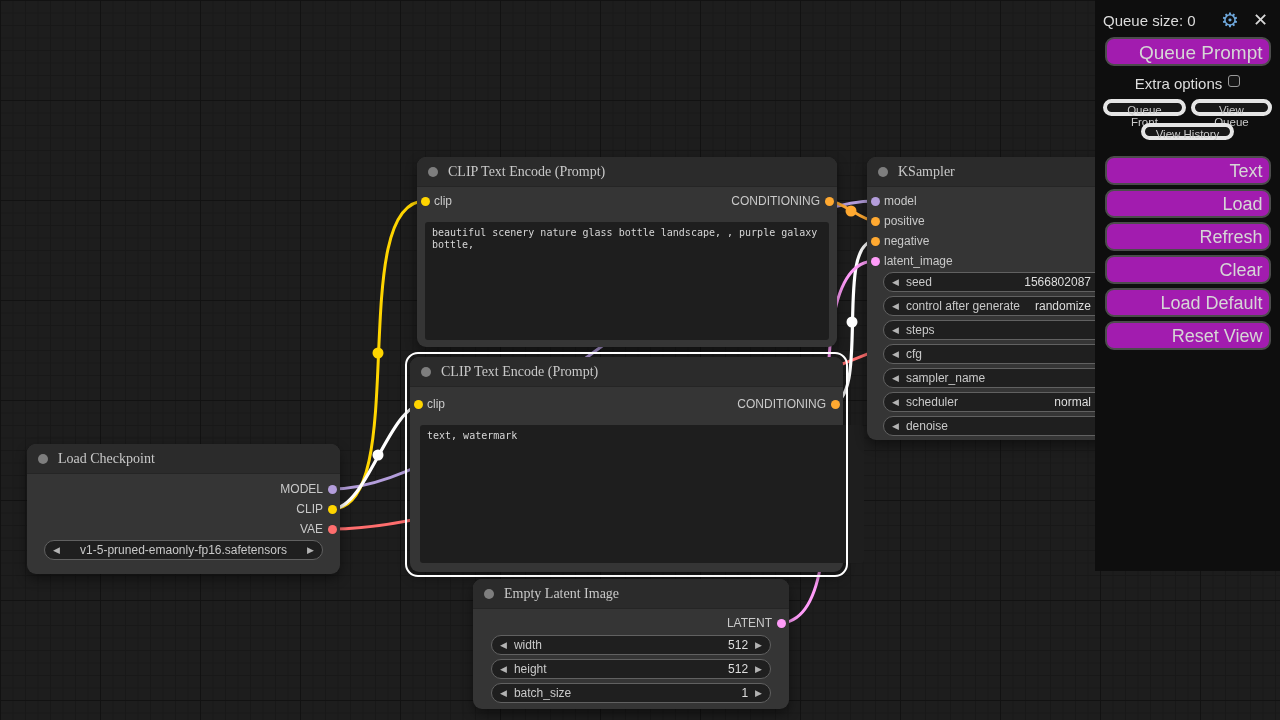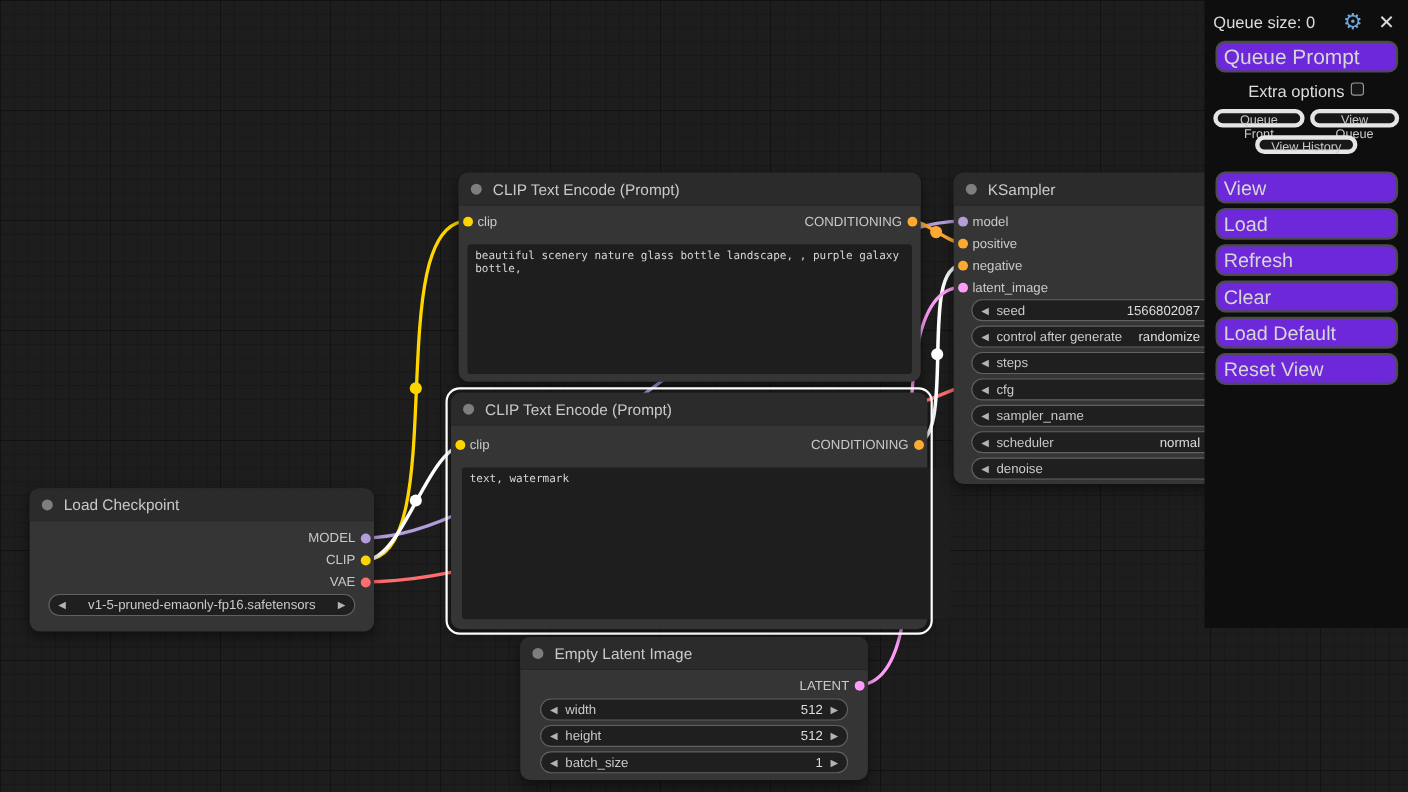--- a/index.html
+++ b/index.html
@@ -16,21 +16,21 @@
     background-size:100px 100px,100px 100px,12.5px 12.5px,12.5px 12.5px;}
   
   #wires{position:absolute;inset:0;z-index:1;pointer-events:none;}
   #wires path{fill:none;stroke-width:3;}
   #wires path.sel{stroke-width:3.2;}
   
   .node{position:absolute;z-index:2;background:#353535;border-radius:9px;
         box-shadow:0 5px 12px rgba(0,0,0,.45);}
   .node-header{height:30px;background:#2b2b2b;border-radius:9px 9px 0 0;
         display:flex;align-items:center;padding:0 11px;gap:10px;
-        border-bottom:1px solid #252525;box-sizing:border-box;}
+        border-bottom:1px solid #252525;box-sizing:border-box;font-family:Liberation Serif, serif;}
   .header-dot{width:10px;height:10px;border-radius:50%;background:#7e7e7e;flex:none;}
   .node-title{color:#c9c9c9;font-size:14px;white-space:nowrap;}
   .selected::after{content:"";position:absolute;inset:-5px;border:2px solid #fff;
         border-radius:13px;pointer-events:none;}
   .port{position:absolute;width:9px;height:9px;border-radius:50%;background:#888;}
   .port.in{left:3.5px;} .port.out{right:3.5px;}
   .plabel{position:absolute;font-size:12px;color:#c9c9c9;white-space:nowrap;}
   .plabel.in{left:17px;} .plabel.out{right:17px;text-align:right;}
   .ntext{position:absolute;background:#1e1e1e;color:#d6d6d6;border:none;resize:none;
         font-family:"DejaVu Sans Mono",monospace;font-size:10px;line-height:1.2;
@@ -42,24 +42,24 @@
   .pill .lbl{margin-left:7px;white-space:nowrap;}
   .pill .val{margin-left:auto;margin-right:7px;color:#dedede;white-space:nowrap;}
   .pill.center .lbl{margin:0 auto;}
   
   #menu{position:absolute;top:0;right:0;width:185px;height:571px;z-index:3;
         background:#0e0e0e;box-sizing:border-box;padding:9px 8px;color:#ddd;}
   #menu-top{display:flex;align-items:center;height:22px;}
   #queue-size{font-size:15px;color:#dcdcdc;}
   #gear{margin-left:auto;font-size:20px;line-height:1;cursor:pointer;}
   #close-x{margin-left:14px;margin-right:4px;font-size:18px;color:#d8d8d8;cursor:pointer;}
-  .bigbtn{display:block;width:166px;height:29px;margin:0 auto;background:#6d28d9;
+  .bigbtn{display:block;width:166px;height:29px;margin:0 auto;background:#a21caf;
         border:2px solid #4c4c4c;border-radius:9px;color:#d6d6d6;font-size:18px;
         font-family:"Liberation Sans",sans-serif;cursor:pointer;box-sizing:border-box;
-        text-align:left;line-height:25px;}
+        text-align:right;line-height:25px;}
   #queue-prompt{margin-top:6px;font-size:19px;}
   #extra-row{display:flex;align-items:flex-start;justify-content:center;gap:6px;
         margin-top:9px;font-size:15px;}
   #extra-check{width:12px;height:12px;appearance:none;border:1px solid #9a9a9a;
         border-radius:3px;background:#161616;margin:0;cursor:pointer;}
   .smallrow{display:flex;justify-content:center;gap:5px;margin-top:7px;}
   .smallbtn{background:#181818;border:4px solid #e5e5e5;border-radius:9px;color:#c9c9c9;
         font-size:11.5px;font-family:"Liberation Sans",sans-serif;padding:1px 11px;
         height:17px;box-sizing:border-box;line-height:12px;cursor:pointer;}
   #btn-stack{margin-top:16px;display:flex;flex-direction:column;gap:4px;}
@@ -217,20 +217,20 @@
     <input type="checkbox" id="extra-check" style="">
   </div>
   <div class="smallrow">
     <button class="smallbtn">Queue Front</button>
     <button class="smallbtn">View Queue</button>
   </div>
   <div class="smallrow">
     <button class="smallbtn">View History</button>
   </div>
   <div id="btn-stack">
-    <button class="bigbtn">View</button>
+    <button class="bigbtn">Text</button>
     <button class="bigbtn">Load</button>
     <button class="bigbtn">Refresh</button>
     <button class="bigbtn">Clear</button>
     <button class="bigbtn">Load Default</button>
     <button class="bigbtn">Reset View</button>
   </div>
 </div>
 
 </body></html>

